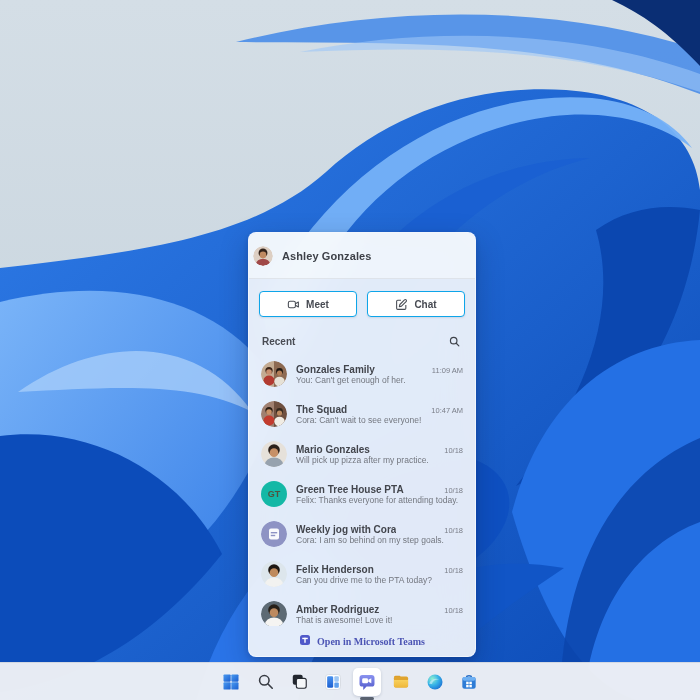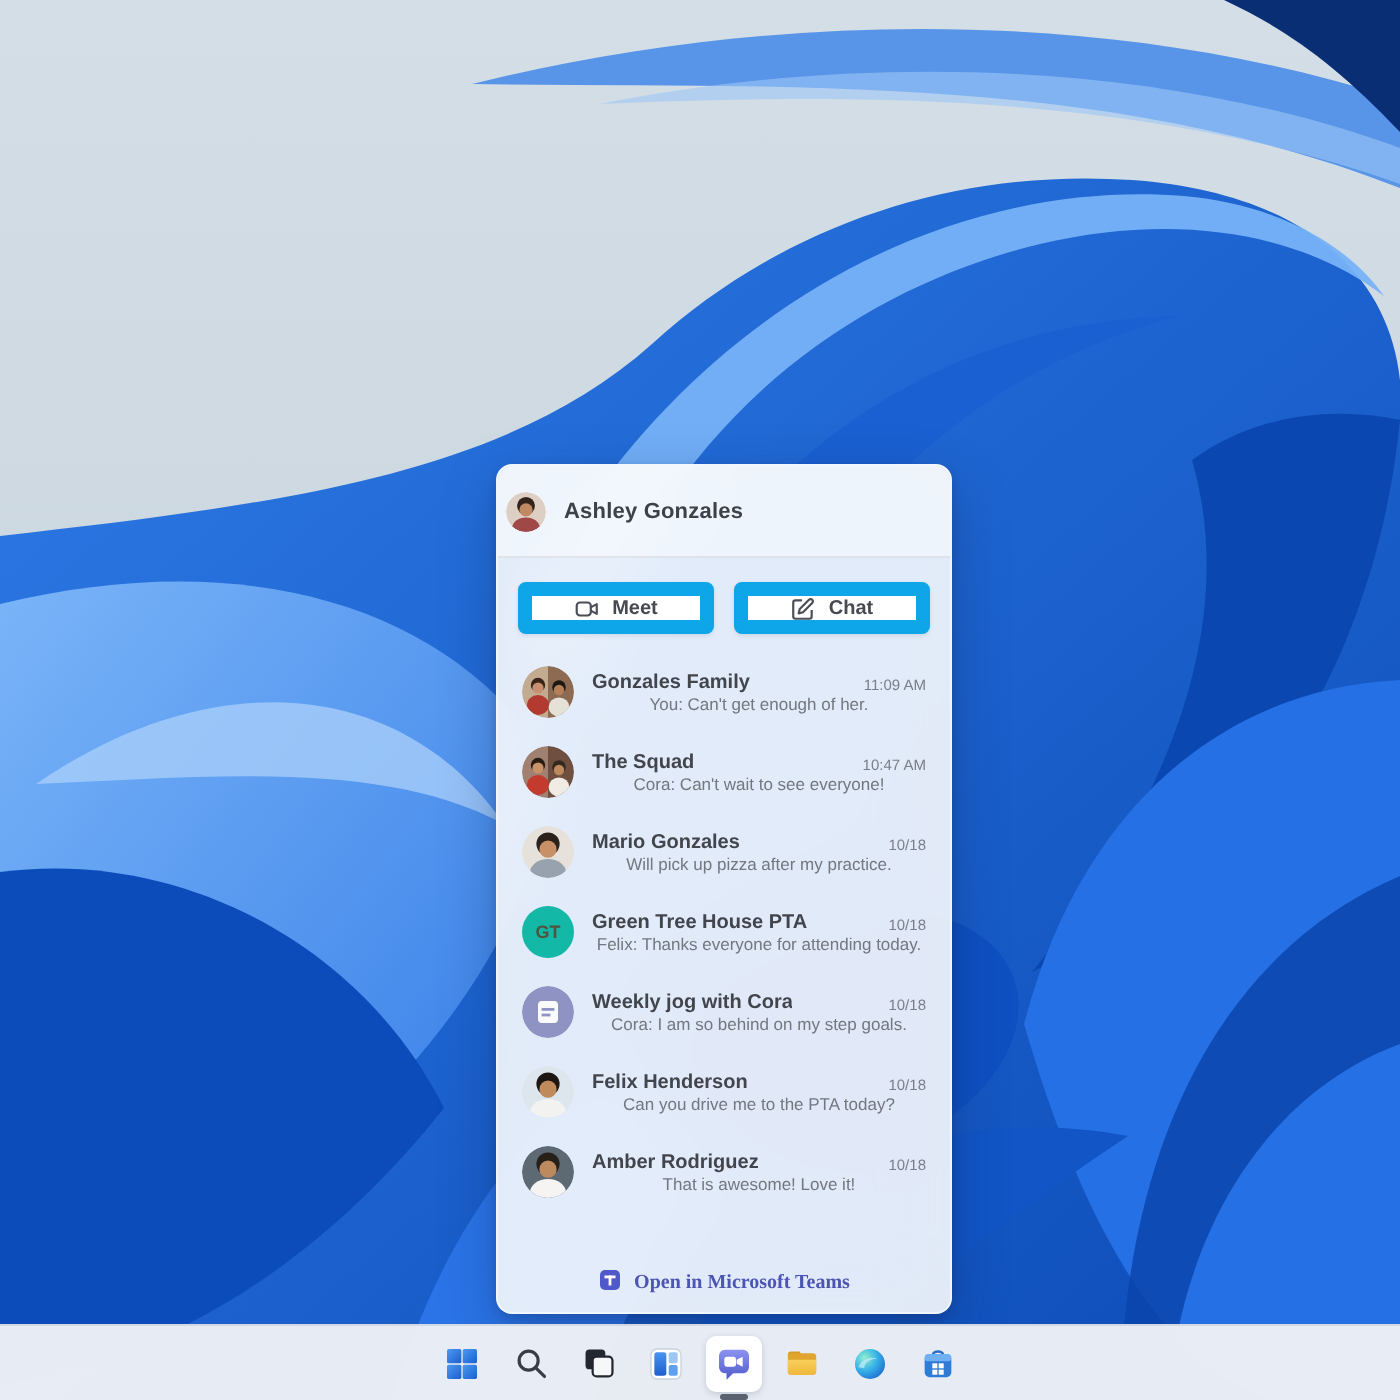--- a/index.html
+++ b/index.html
@@ -22,21 +22,21 @@
   .flyout-header {
     height:46px; flex:0 0 46px; display:flex; align-items:center; gap:9px;
     padding:0 4px; background:rgba(255,255,255,0.45);
     border-bottom:1px solid rgba(0,0,0,0.07);
     border-radius:8px 8px 0 0;
   }
   .hname { font-size:11px; font-weight:700; color:#3e4148; letter-spacing:.1px; }
 
   .actions { display:flex; gap:10px; padding:12px 10px 4px 10px; }
   .act-btn {
-    flex:1; height:26px; background:#ffffff; border:7px solid #0ea5e9; border-radius:4px;
+    flex:1; height:26px; background:#ffffff; border:1px solid #0ea5e9; border-radius:4px;
     box-shadow:0 1px 2px rgba(30,40,70,0.10);
     display:flex; align-items:center; justify-content:center; gap:6px;
     font-family:"Liberation Sans",sans-serif; font-size:10px; font-weight:600; color:#474a52; cursor:pointer;
   }
   .act-btn svg { display:block; }
 
   .recent-row { display:flex; align-items:center; justify-content:space-between; padding:0 13px; margin-top:12px; }
   .recent-label { font-size:10px; font-weight:700; color:#494c54; }
   .search-btn { width:16px; height:16px; display:flex; align-items:center; justify-content:center; cursor:pointer; background:none; border:none; }
 
@@ -44,21 +44,21 @@
   .chat-row { height:40px; display:flex; align-items:center; gap:9px; padding:0 12px; cursor:pointer; }
   .avatar { border-radius:50%; overflow:hidden; flex:0 0 auto; display:block; }
   .av20 { width:20px; height:20px; }
   .av26 { width:26px; height:26px; }
   .avatar svg { display:block; width:100%; height:100%; }
   .av-initials { display:flex; align-items:center; justify-content:center; font-size:9px; font-weight:700; }
   .meta { flex:1; min-width:0; }
   .meta-top { display:flex; align-items:flex-end; justify-content:space-between; }
   .cname { font-size:10px; font-weight:700; color:#424membrane548; color:#42454c; white-space:nowrap; overflow:hidden; text-overflow:ellipsis; }
   .ctime { font-size:7.5px; color:#7a7e88; margin-left:4px; flex:0 0 auto; }
-  .cprev { font-size:8.5px; color:#73777f; margin-top:0; white-space:nowrap; overflow:hidden; text-overflow:ellipsis;text-align:center; }
+  .cprev { font-size:8.5px; color:#73777f; margin-top:0; white-space:nowrap; overflow:hidden; text-overflow:ellipsis; }
 
   .flyout-footer {
     flex:0 0 30px; display:flex; align-items:center; justify-content:center; gap:6px;
     font-size:10px; font-weight:600; color:#4c55b4; cursor:pointer; border-radius:0 0 8px 8px;font-family:Liberation Serif, serif;
   }
 
   
   #taskbar {
     position:absolute; left:0; bottom:0; width:700px; height:38px;
     background:rgba(238,241,245,0.97);
@@ -148,20 +148,29 @@
       <span>
         <svg width="13" height="13" viewBox="0 0 24 24" fill="none" stroke="#4a4e56" stroke-width="2">
           <path d="M11,4 H5 a2,2 0 0 0 -2,2 V19 a2,2 0 0 0 2,2 H18 a2,2 0 0 0 2,-2 V13"></path>
           <path d="M17.5,3.5 a2.1,2.1 0 0 1 3,3 L12,15 L8,16 L9,12 Z" stroke-linejoin="round"></path>
         </svg>
       </span>
       <span>Chat</span>
     </button>
   </div>
 
+  <div class="recent-row">
+    <span class="recent-label">Recent</span>
+    <button class="search-btn">
+      <svg width="13" height="13" viewBox="0 0 24 24" fill="none" stroke="#3f434a" stroke-width="2.2" stroke-linecap="round">
+        <circle cx="10.5" cy="10.5" r="6"></circle>
+        <line x1="15.2" y1="15.2" x2="20" y2="20"></line>
+      </svg>
+    </button>
+  </div>
 
   <div id="chat-list">
       <div class="chat-row">
         <span class="avatar av26">
           <svg viewBox="0 0 26 26">
             <defs>
               <clipPath id="cp1">
                 <circle cx="13" cy="13" r="13"></circle>
               </clipPath>
             </defs>

